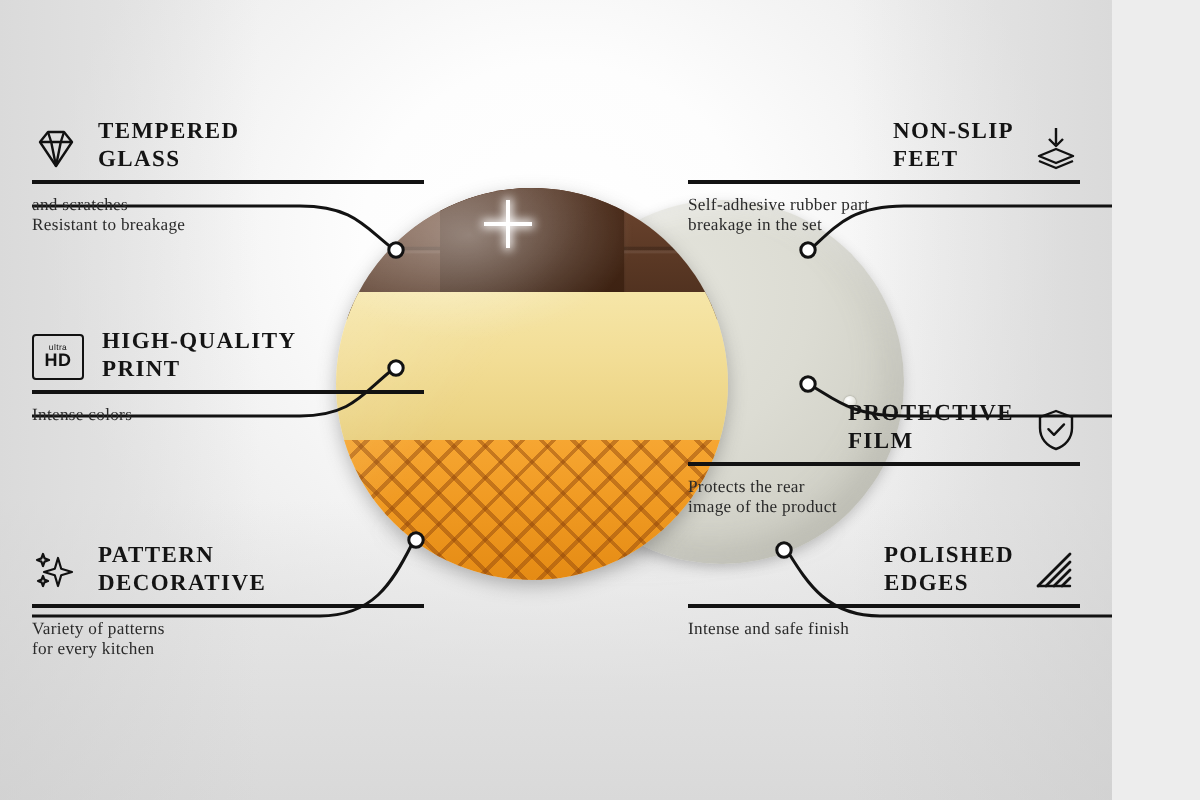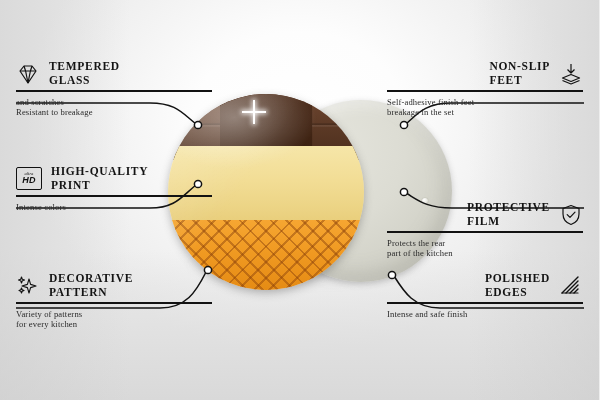--- a/index.html
+++ b/index.html
@@ -2,21 +2,21 @@
 <html><head>
 <meta charset="utf-8">
 <style>
   html,body{margin:0;padding:0;}
   body{
     width:600px;height:400px;overflow:hidden;
     font-family:"Liberation Serif",serif;
     background:#ededed;
   }
   #stage{
-    position:relative;width:599px;height:400px;overflow:hidden;
+    position:relative;width:556px;height:400px;overflow:hidden;
     background:
       radial-gradient(ellipse 46% 58% at 50% 30%, #ffffff 0%, #fdfdfd 38%, #f4f4f4 66%, #eaeaea 100%),
       linear-gradient(160deg,#e9e9e9 0%,#f6f6f6 28%,#fbfbfb 50%,#f2f2f2 74%,#e3e3e3 100%);
   }
   #stage:before{
     content:"";position:absolute;left:0;right:0;bottom:0;height:150px;
     background:linear-gradient(180deg,rgba(222,222,222,0) 0%,rgba(221,221,221,.55) 45%,rgba(214,214,214,.85) 100%);
     pointer-events:none;
   }
   .vig{position:absolute;top:0;bottom:0;width:130px;pointer-events:none;}
@@ -103,21 +103,21 @@
     font-family:"Liberation Serif",serif;
   }
   .rule{height:1.6px;background:#121212;margin:3px 0 5px 0;}
   .sub{
     font-size:8.6px;line-height:10.6px;color:#2a2a2a;letter-spacing:.15px;
     font-family:"Liberation Serif",serif;
   }
   .hdbox{
     width:24px;height:21px;border:1.6px solid #111;border-radius:2px;
     display:flex;flex-direction:column;align-items:center;justify-content:center;
-    font-family:"Liberation Sans",sans-serif;color:#111;line-height:1;font-style:italic;
+    font-family:"Liberation Sans",sans-serif;color:#111;line-height:1;
   }
   .hdbox .u{font-size:4.2px;letter-spacing:.2px;}
   .hdbox .h{font-size:9px;font-weight:700;letter-spacing:.2px;}
   svg.lead{position:absolute;left:0;top:0;width:600px;height:400px;pointer-events:none;}
 </style>
 </head>
 <body>
 
 <div id="stage">
   <div class="vig l"></div>
@@ -218,22 +218,22 @@
   <div class="feat left" style="top:272px;">
     <div class="head">
       <svg class="ico" viewBox="0 0 24 24">
         <g fill="none" stroke="#111" stroke-width="1.1" stroke-linejoin="round">
           <path d="M13 5 L14.6 10.4 L20 12 L14.6 13.6 L13 19 L11.4 13.6 L6 12 L11.4 10.4 Z"></path>
           <path d="M5.5 3 L6.3 5.2 L8.5 6 L6.3 6.8 L5.5 9 L4.7 6.8 L2.5 6 L4.7 5.2 Z"></path>
           <path d="M5.5 14 L6.2 15.8 L8 16.5 L6.2 17.2 L5.5 19 L4.8 17.2 L3 16.5 L4.8 15.8 Z"></path>
         </g>
       </svg>
       <div>
+        <div class="ttl">PATTERN</div>
         <div class="ttl">DECORATIVE</div>
-        <div class="ttl">PATTERN</div>
       </div>
     </div>
     <div class="rule"></div>
     <div class="sub">Variety of patterns</div>
     <div class="sub">for every kitchen</div>
   </div>
 
   <div class="feat right" style="top:60px;">
     <div class="head">
       <svg class="ico" viewBox="0 0 24 24">
@@ -242,40 +242,40 @@
           <path d="M12 12.5 L20.5 16 L12 19.5 L3.5 16 Z"></path>
           <path d="M3.5 18.5 L12 22 L20.5 18.5"></path>
         </g>
       </svg>
       <div>
         <div class="ttl">NON-SLIP</div>
         <div class="ttl">FEET</div>
       </div>
     </div>
     <div class="rule"></div>
-    <div class="sub">Self-adhesive finish feet</div>
+    <div class="sub">Self-adhesive rubber part</div>
     <div class="sub">breakage in the set</div>
   </div>
 
   <div class="feat right" style="top:165px;margin-top:36px;">
     <div class="head">
       <svg class="ico" viewBox="0 0 24 24">
         <g fill="none" stroke="#111" stroke-width="1.2" stroke-linejoin="round">
           <path d="M12 2.5 L20 5.5 V11 C20 16.2 16.6 19.9 12 21.5 C7.4 19.9 4 16.2 4 11 V5.5 Z"></path>
           <path d="M8.2 11.6 L11 14.4 L16 9.2" stroke-linecap="round"></path>
         </g>
       </svg>
       <div>
         <div class="ttl">PROTECTIVE</div>
         <div class="ttl">FILM</div>
       </div>
     </div>
     <div class="rule"></div>
     <div class="sub">Protects the rear</div>
-    <div class="sub">part of the kitchen</div>
+    <div class="sub">image of the product</div>
   </div>
 
   <div class="feat right" style="top:272px;">
     <div class="head">
       <svg class="ico" viewBox="0 0 24 24">
         <g fill="none" stroke="#111" stroke-width="1.4" stroke-linecap="round">
           <path d="M3 19 L19 3"></path>
           <path d="M7 19 L19 7"></path>
           <path d="M11 19 L19 11"></path>
           <path d="M15 19 L19 15"></path>

